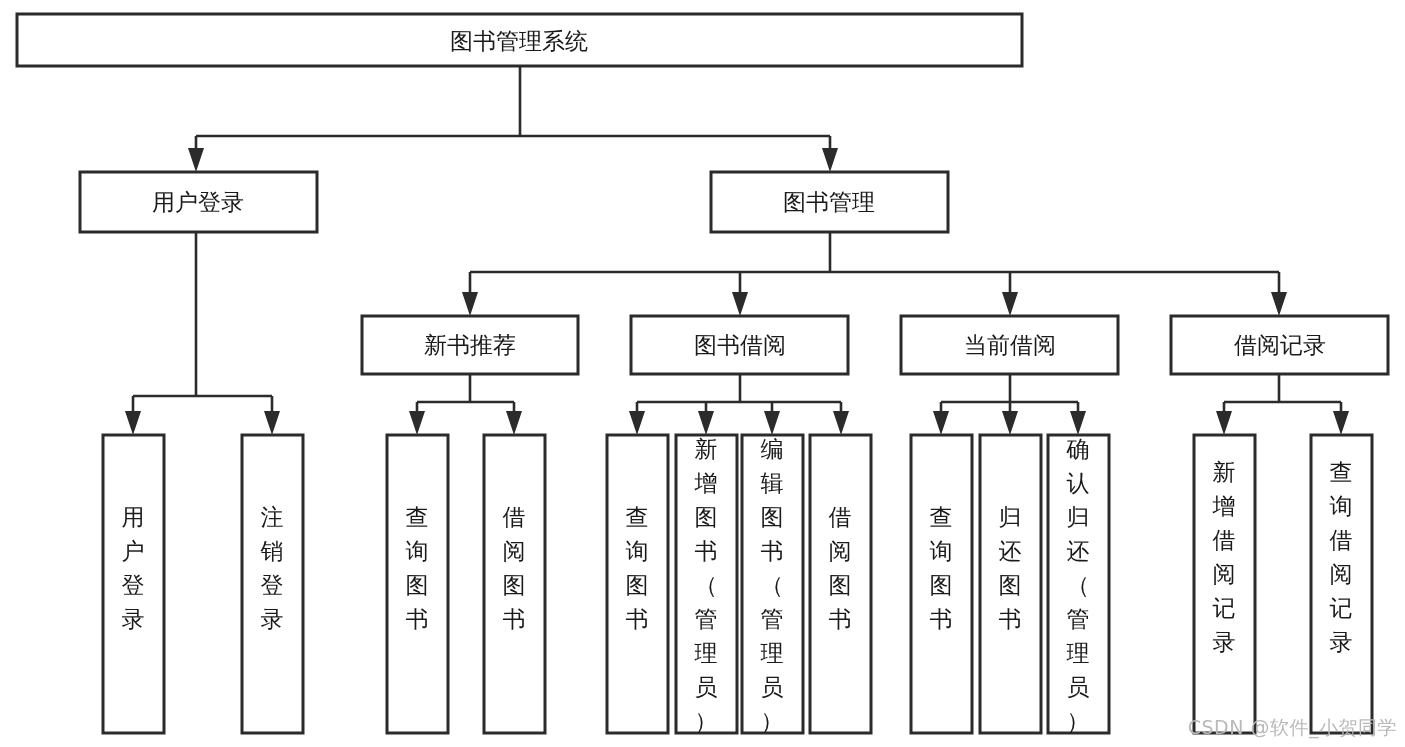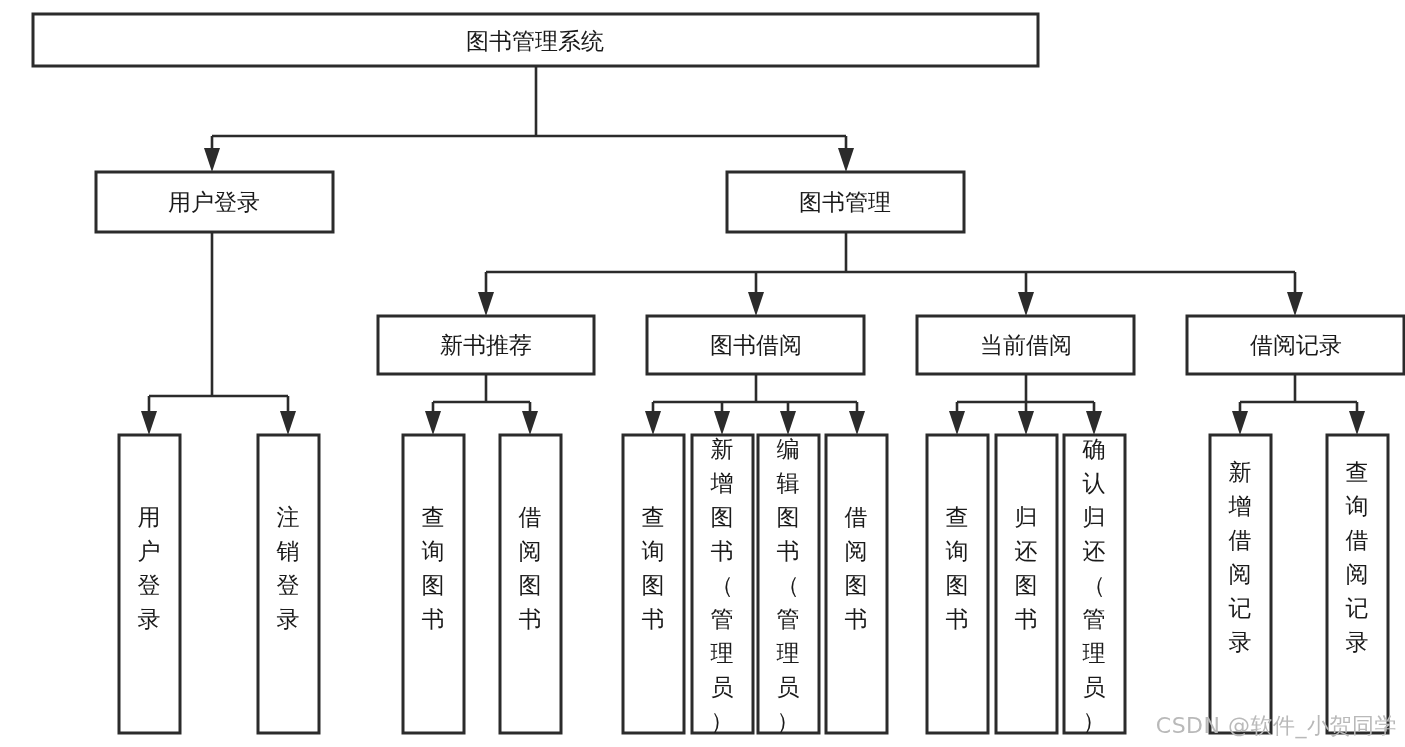--- a/index.html
+++ b/index.html
@@ -1,21 +1,21 @@
 <!DOCTYPE html>
 <html><head>
 <meta charset="utf-8">
 <title>图书管理系统 功能结构图</title>
 <style>
   html,body{margin:0;padding:0;background:#ffffff;}
   body{
     font-family:"DejaVu Sans","Liberation Sans",sans-serif;
     width:1405px;height:747px;overflow:hidden;position:relative;
   }
-  #chart-root{position:absolute;left:16px;top:0;width:1339px;height:747px;}
+  #chart-root{position:absolute;left:0;top:0;width:1339px;height:747px;}
   svg{display:block;}
   .node-box{
     fill:#ffffff;
     stroke:#2b2b2b;
     stroke-width:3;
   }
   .node-label{
     fill:#1a1a1a;
     font-family:"DejaVu Sans","Liberation Sans",sans-serif;
     font-size:23px;
@@ -34,21 +34,21 @@
     stroke:#2b2b2b;
     stroke-width:2.6;
     fill:none;
   }
   .arrow-head{fill:#2b2b2b;stroke:none;}
   .watermark{
     position:absolute;
     right:8px;
     bottom:6px;
     font-family:"DejaVu Sans","Liberation Sans",sans-serif;
-    font-size:22px;
+    font-size:19px;
     color:#b9b9b9;
     letter-spacing:0.5px;
     pointer-events:none;
     white-space:nowrap;
   }
 </style>
 </head>
 <body>
 
 <div id="chart-root">

